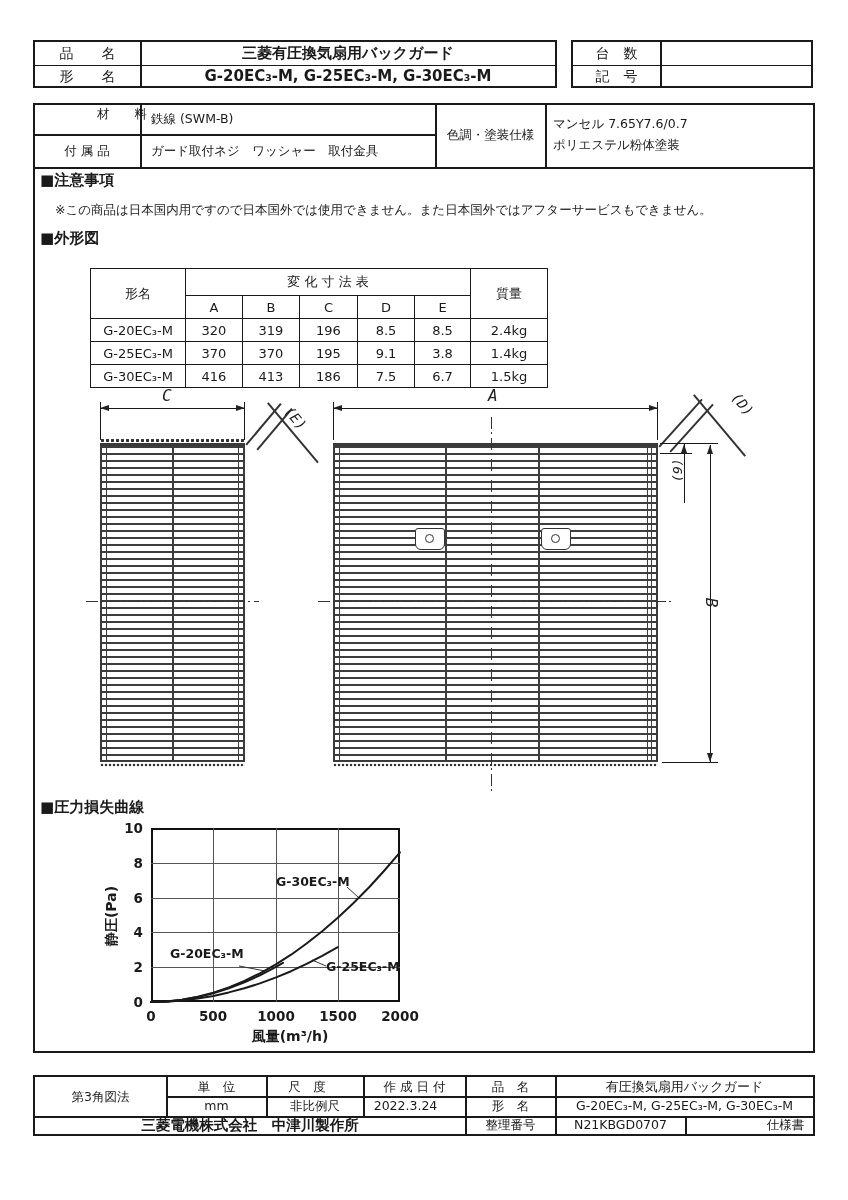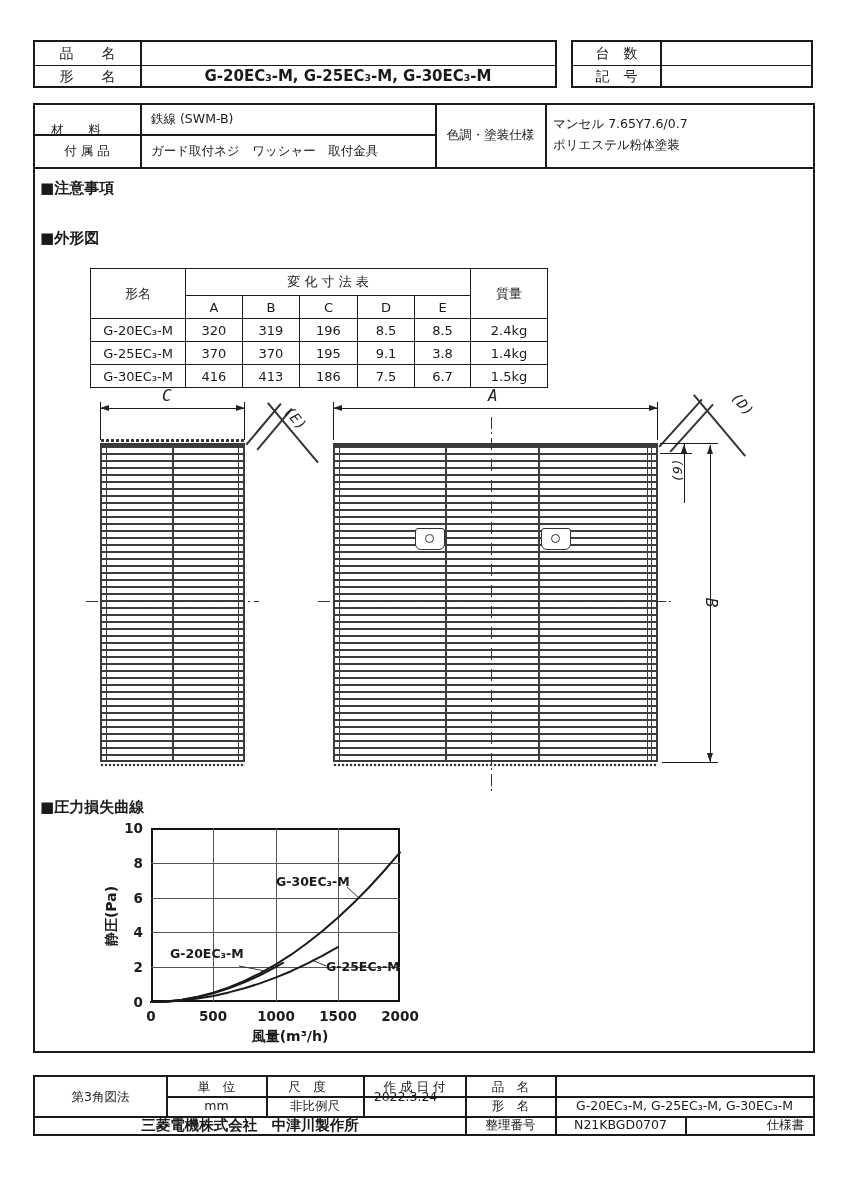--- a/index.html
+++ b/index.html
@@ -35,49 +35,51 @@
 </style>
 </head>
 <body>
 
 <div id="page">
 
   <div class="box" style="left:33px;top:40px;width:524px;height:48px;">
     <div class="ln" style="left:0;top:22.5px;width:520px;height:1.5px;"></div>
     <div class="ln" style="left:105px;top:0;width:1.5px;height:44px;"></div>
     <div class="txt ctr" style="left:0;top:0;width:105px;line-height:23px;font-size:14px;">品　　名</div>
+    <div class="txt ctr" style="left:106px;top:0;width:414px;line-height:23px;font-size:15px;font-weight:bold;">三菱有圧換気扇用バックガード</div>
     <div class="txt ctr" style="left:0;top:23px;width:105px;line-height:22px;font-size:14px;">形　　名</div>
     <div class="txt ctr" style="left:106px;top:23px;width:414px;line-height:22px;font-size:15px;font-weight:600;">G-20EC₃-M, G-25EC₃-M, G-30EC₃-M</div>
   </div>
 
   <div class="box" style="left:571px;top:40px;width:242px;height:48px;">
     <div class="ln" style="left:0;top:22.5px;width:238px;height:1.5px;"></div>
     <div class="ln" style="left:87px;top:0;width:1.5px;height:44px;"></div>
     <div class="txt ctr" style="left:0;top:0;width:87px;line-height:23px;font-size:14px;">台　数</div>
     <div class="txt ctr" style="left:88px;top:0;width:150px;line-height:23px;font-size:14px;"></div>
     <div class="txt ctr" style="left:0;top:23px;width:87px;line-height:22px;font-size:14px;">記　号</div>
     <div class="txt ctr" style="left:88px;top:23px;width:150px;line-height:22px;font-size:14px;"></div>
   </div>
 
   <div class="box" style="left:33px;top:103px;width:782px;height:950px;"></div>
 
   <div class="ln" style="left:34px;top:167px;width:780px;height:1.5px;"></div>
   <div class="ln" style="left:34px;top:134px;width:402px;height:1.5px;"></div>
   <div class="ln" style="left:140px;top:104px;width:1.5px;height:64px;"></div>
   <div class="ln" style="left:435px;top:104px;width:1.5px;height:64px;"></div>
   <div class="ln" style="left:545px;top:104px;width:1.5px;height:64px;"></div>
-  <div class="txt ctr small" style="left:34px;top:114px;width:84px;line-height:32px;">材　　料</div>
+  <div class="txt ctr small" style="left:34px;top:98px;width:84px;line-height:32px;padding-left:46px;">材　　料</div>
   <div class="txt small" style="left:151px;top:103px;line-height:32px;">鉄線 (SWM-B)</div>
   <div class="txt ctr small" style="left:34px;top:135px;width:106px;line-height:32px;">付 属 品</div>
   <div class="txt ctr small" style="left:436px;top:103px;width:109px;line-height:64px;">色調・塗装仕様</div>
   <div class="txt small" style="left:151px;top:135px;line-height:32px;">ガード取付ネジ　ワッシャー　取付金具</div>
   <div class="txt small" style="left:553px;top:113px;line-height:21px;">マンセル 7.65Y7.6/0.7</div>
   <div class="txt small" style="left:553px;top:134px;line-height:21px;">ポリエステル粉体塗装</div>
 
-  <div class="txt heading" style="left:40px;top:179px;">■注意事項</div>
+  <div class="txt heading" style="left:40px;top:171px;">■注意事項</div>
+  <div class="txt small" style="left:55px;top:202px;">※この商品は日本国内用ですので日本国外では使用できません。また日本国外ではアフターサービスもできません。</div>
 
   <div class="txt heading" style="left:40px;top:229px;">■外形図</div>
 
   <table class="dimtab c" style="left:90px;top:268px;width:457px;">
     <colgroup>
       <col style="width:95px">
         <col style="width:57px">
         <col style="width:57px">
         <col style="width:58px">
       <col style="width:57px">
@@ -238,23 +240,24 @@
     <div class="ln" style="left:430px;top:0;width:1.5px;height:57px;"></div>
     <div class="ln" style="left:520px;top:0;width:1.5px;height:57px;"></div>
     <div class="ln" style="left:650px;top:39px;width:1.5px;height:18px;"></div>
 
     <div class="txt ctr" style="left:0;top:0;width:131px;line-height:39px;font-size:12.5px;">第3角図法</div>
     <div class="txt ctr" style="left:132px;top:0;width:99px;line-height:19px;font-size:12.5px;">単　位</div>
     <div class="txt ctr" style="left:132px;top:19px;width:99px;line-height:20px;font-size:12.5px;">mm</div>
     <div class="txt ctr" style="left:232px;top:0;width:80px;line-height:19px;font-size:12.5px;">尺　度</div>
     <div class="txt ctr" style="left:232px;top:19px;width:96px;line-height:20px;font-size:12.5px;">非比例尺</div>
     <div class="txt ctr" style="left:329px;top:0;width:101px;line-height:19px;font-size:12.5px;">作 成 日 付</div>
-    <div class="txt ctr" style="left:329px;top:10px;width:83px;line-height:20px;font-size:12.5px;">2022.3.24</div>
+    <div class="txt ctr" style="left:329px;top:19px;width:83px;line-height:20px;font-size:12.5px;">2022.3.24</div>
     <div class="txt ctr" style="left:431px;top:0;width:89px;line-height:19px;font-size:12.5px;">品　名</div>
     <div class="txt ctr" style="left:431px;top:19px;width:89px;line-height:20px;font-size:12.5px;">形　名</div>
+    <div class="txt ctr" style="left:521px;top:0;width:257px;line-height:19px;font-size:13px;">有圧換気扇用バックガード</div>
     <div class="txt ctr" style="left:521px;top:19px;width:257px;line-height:20px;font-size:12.5px;">G-20EC₃-M, G-25EC₃-M, G-30EC₃-M</div>
     <div class="txt ctr" style="left:0;top:39px;width:430px;line-height:18px;font-size:14.5px;font-weight:bold;">三菱電機株式会社　中津川製作所</div>
     <div class="txt ctr" style="left:431px;top:39px;width:89px;line-height:18px;font-size:12.5px;">整理番号</div>
     <div class="txt ctr" style="left:521px;top:39px;width:129px;line-height:18px;font-size:12.5px;">N21KBGD0707</div>
     <div class="txt ctr" style="left:651px;top:39px;width:127px;line-height:18px;font-size:12.5px;margin-left:36px;">仕様書</div>
   </div>
 
 </div>
 
 </body></html>

